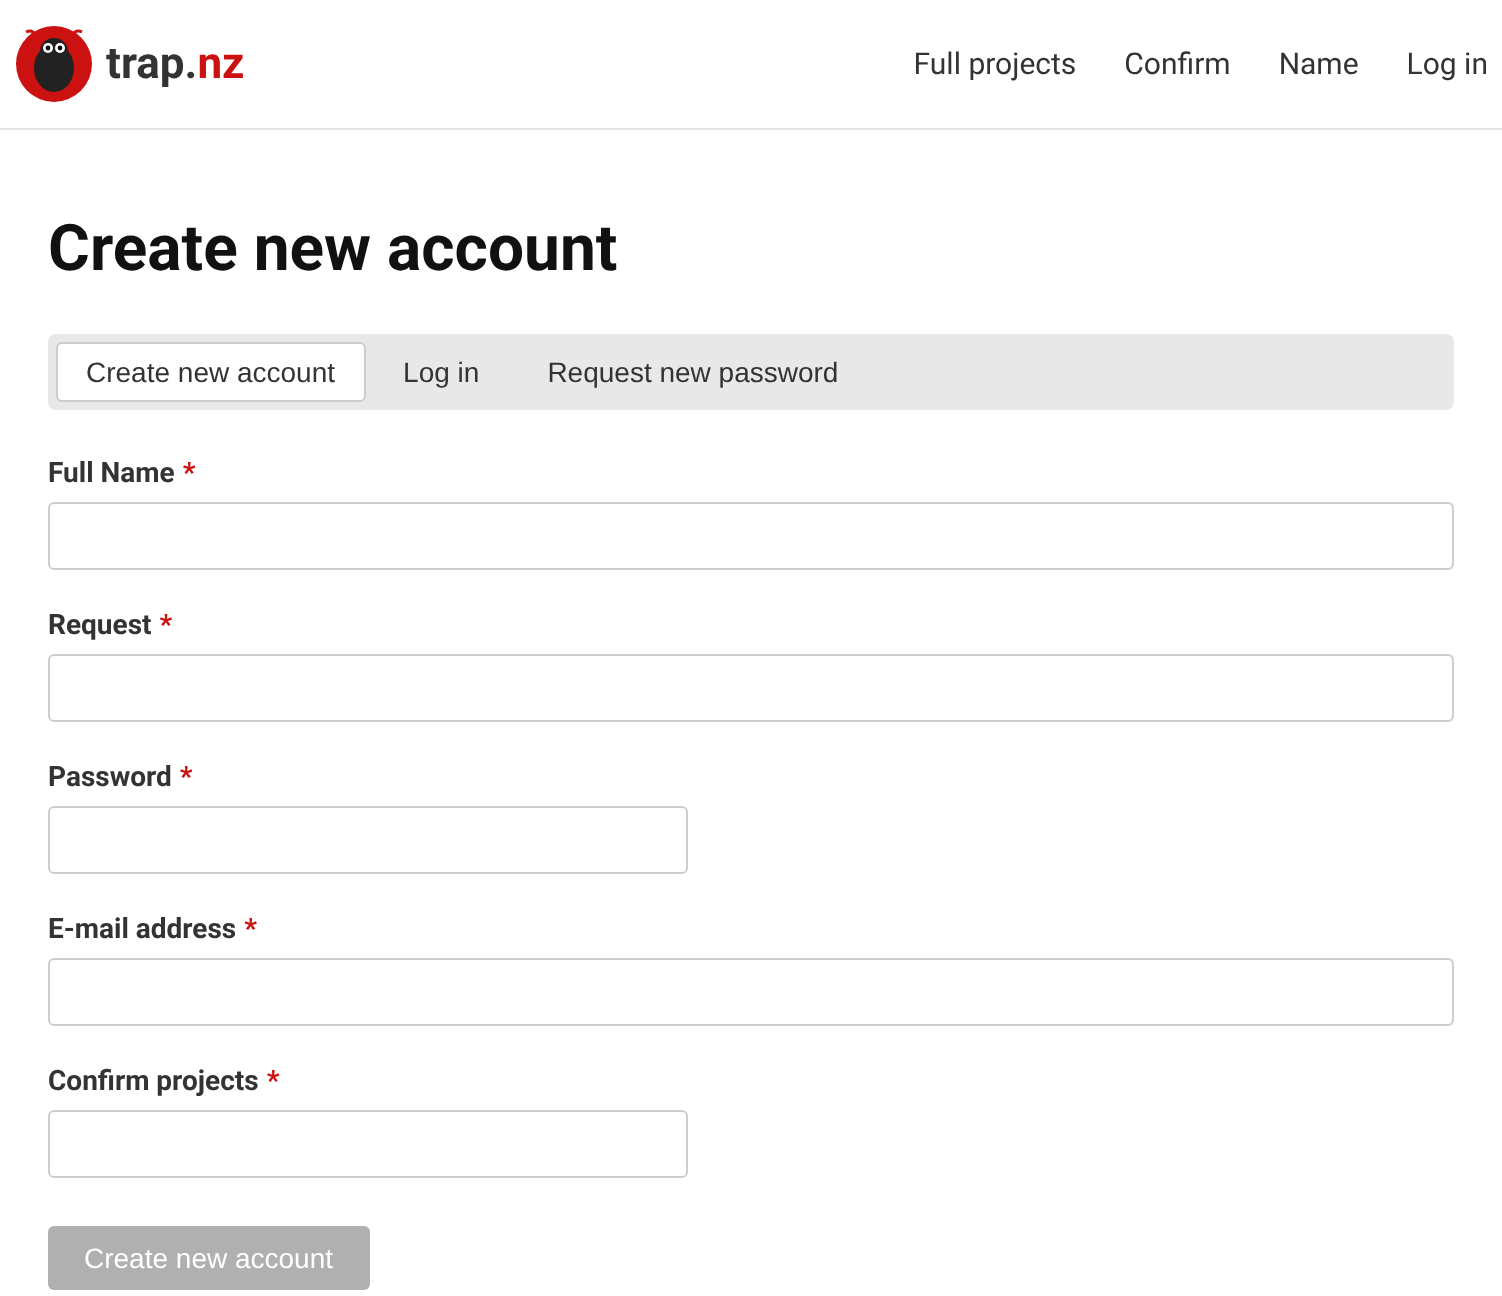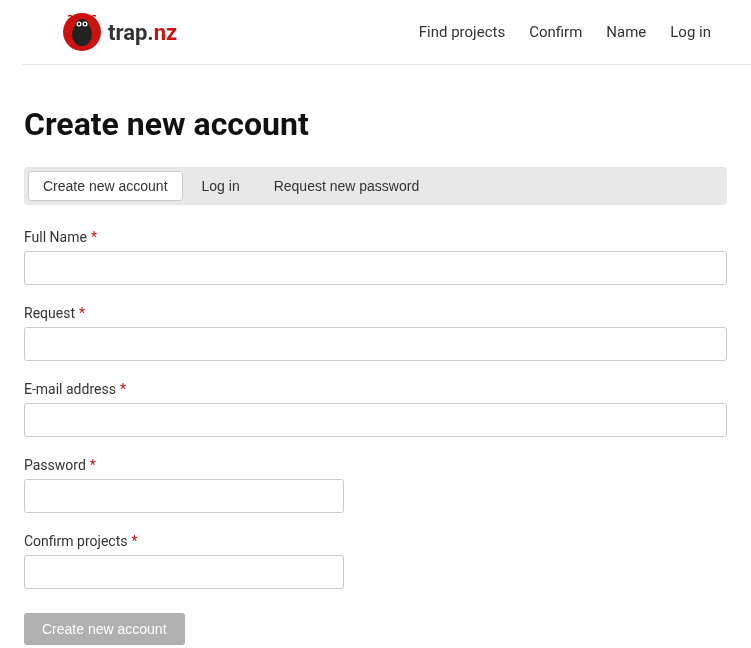--- a/index.html
+++ b/index.html
@@ -9,23 +9,22 @@
       font-size: 14px;
       color: #333;
       background: #fff;
     }
 
     
     header {
       display: flex;
       align-items: center;
       justify-content: space-between;
-      padding: 12px 40px;
+      padding: 12px 7px;
       border-bottom: 1px solid #e5e5e5;
-      margin-left: 22px;
     }
 
     .logo-area {
       display: flex;
       align-items: center;
       gap: 6px;
     }
 
     .logo-icon {
       width: 40px;
@@ -94,21 +93,21 @@
       font-weight: 500;
     }
 
     
     .form-group {
       margin-bottom: 20px;
     }
 
     .form-label {
       display: block;
-      font-weight: 400;
+      font-weight: 700;
       margin-bottom: 6px;
       font-size: 14px;
     }
 
     .form-label .required {
       color: #cc1111;
       margin-left: 4px;
     }
 
     .form-input {
@@ -154,21 +153,21 @@
       <circle cx="17" cy="12" r="1.2" fill="#111"></circle>
       <circle cx="23" cy="12" r="1.2" fill="#111"></circle>
       <path d="M12 8 Q10 2 6 4" stroke="#cc1111" stroke-width="1.5" fill="none"></path>
       <path d="M28 8 Q30 2 34 4" stroke="#cc1111" stroke-width="1.5" fill="none"></path>
     </svg>
     <span class="logo-text">
       trap.<span style="color:#cc1111">nz</span>
     </span>
   </div>
   <nav>
-    <a href="#">Find projects</a>
+    <a href="#">Full projects</a>
     <a href="#">Confirm</a>
     <a href="#">Name</a>
     <a href="#">Log in</a>
   </nav>
 </header>
 
 <main>
   <h1>Create new account</h1>
 
   <div class="tab-bar">
@@ -186,32 +185,32 @@
       <input class="form-input" type="text" style="">
     </div>
 
     <div class="form-group">
       <label class="form-label">
         <span>Request</span><span class="required">*</span>
       </label>
       <input class="form-input" type="text" style="">
     </div>
 
+    <div class="form-group half-width">
+      <label class="form-label">
+        <span>Password</span><span class="required">*</span>
+      </label>
+      <input class="form-input" type="password" style="">
+    </div>
+
     <div class="form-group">
       <label class="form-label">
         <span>E-mail address</span><span class="required">*</span>
       </label>
       <input class="form-input" type="email" style="">
-    </div>
-
-    <div class="form-group half-width">
-      <label class="form-label">
-        <span>Password</span><span class="required">*</span>
-      </label>
-      <input class="form-input" type="password" style="">
     </div>
 
     <div class="form-group half-width">
       <label class="form-label">
         <span>Confirm projects</span><span class="required">*</span>
       </label>
       <input class="form-input" type="password" style="">
     </div>
 
     <button class="btn-submit" type="submit">Create new account</button>

